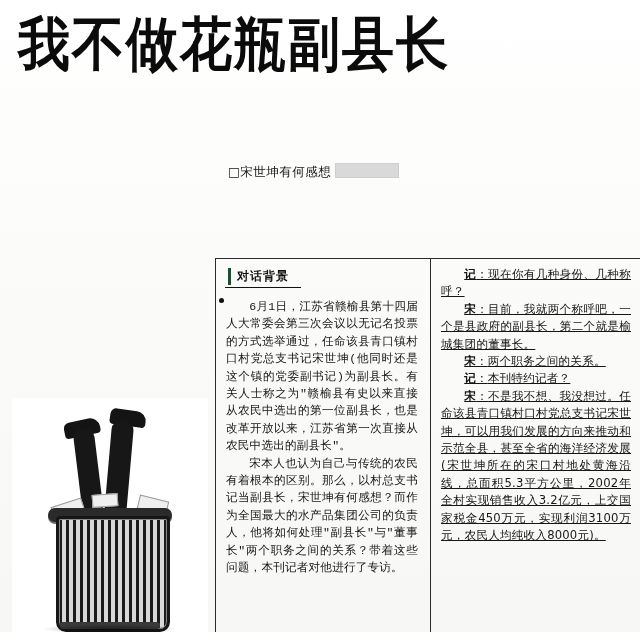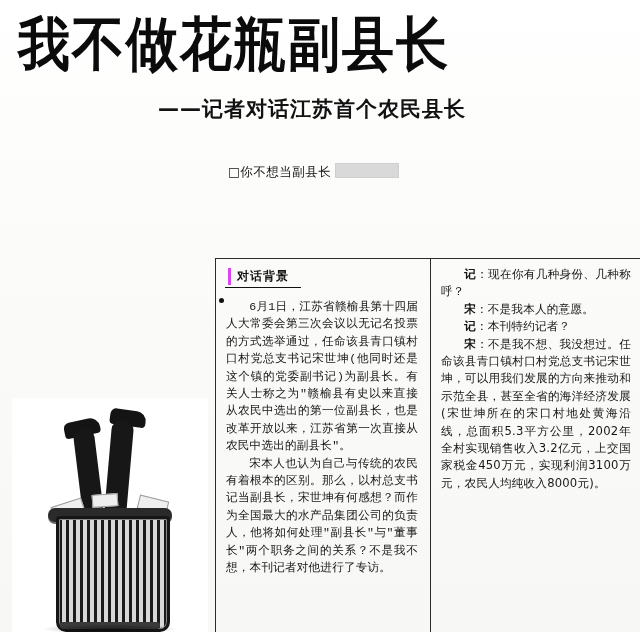--- a/index.html
+++ b/index.html
@@ -162,21 +162,21 @@
 
   
   .bgbox-label {
     position: absolute;
     left: 228px;
     top: 268px;
     font-size: 12px;
     font-weight: bold;
     letter-spacing: 1px;
     color: #111;
-    border-left: 3px solid #d946ef;
+    border-left: 3px solid #14532d;
     padding-left: 6px;
   }
   .bgbox-underline {
     position: absolute;
     left: 225px;
     top: 287px;
     width: 76px;
     height: 1px;
     background: #111;
   }
@@ -205,38 +205,38 @@
   .col-mid {
     left: 226px;
     top: 298px;
     width: 192px;
     font-family: Liberation Mono, monospace;
   }
   .col-right {
     left: 441px;
     top: 266px;
     width: 190px;
+    text-decoration: underline;
   }
 
   .qa { margin-bottom: 5px; }
   .qa .q-label {
     font-weight: bold;
   }
 </style>
 </head>
 <body>
 
 <div class="page">
   <div class="paper-tint"></div>
 
   <div class="headline">我不做花瓶副县长</div>
-  <div class="subhead">——记者对话江苏首个农民县长</div>
 
   <div class="byline">
-    <span>□你不想当副县长</span><span class="redacted"></span>
+    <span>□宋世坤有何感想</span><span class="redacted"></span>
   </div>
 
   <div class="photo">
     <div class="bg"></div>
     <div class="shoe s1"></div>
     <div class="shoe s2"></div>
     <div class="leg l1"></div>
     <div class="leg l2"></div>
     <div class="paper-scrap p1"></div>
     <div class="paper-scrap p2"></div>
@@ -250,29 +250,32 @@
   <div class="rule h-top"></div>
   <div class="rule v-mid"></div>
   <div class="rule v-right"></div>
 
   <div class="bgbox-label">对话背景</div>
   <div class="bgbox-underline"></div>
   <div class="bullet-dot"></div>
 
   <div class="col col-mid">
     <p>6月1日，江苏省赣榆县第十四届人大常委会第三次会议以无记名投票的方式选举通过，任命该县青口镇村口村党总支书记宋世坤(他同时还是这个镇的党委副书记)为副县长。有关人士称之为"赣榆县有史以来直接从农民中选出的第一位副县长，也是改革开放以来，江苏省第一次直接从农民中选出的副县长"。</p>
-    <p>宋本人也认为自己与传统的农民有着根本的区别。那么，以村总支书记当副县长，宋世坤有何感想？而作为全国最大的水产品集团公司的负责人，他将如何处理"副县长"与"董事长"两个职务之间的关系？不是我不想，本刊记者对他进行了专访。</p>
+    <p>宋本人也认为自己与传统的农民有着根本的区别。那么，以村总支书记当副县长，宋世坤有何感想？而作为全国最大的水产品集团公司的负责人，他将如何处理"副县长"与"董事长"两个职务之间的关系？带着这些问题，本刊记者对他进行了专访。</p>
   </div>
 
   <div class="col col-right">
     <p class="qa">
       <span class="q-label">记</span>：<span>现在你有几种身份、几种称呼？</span>
     </p>
     <p class="qa">
-      <span class="q-label">宋</span>：<span>不是我本人的意愿。</span>
+      <span class="q-label">宋</span>：<span>目前，我就两个称呼吧，一个是县政府的副县长，第二个就是榆城集团的董事长。</span>
+    </p>
+    <p class="qa">
+      <span class="q-label">宋</span>：<span>两个职务之间的关系。</span>
     </p>
     <p class="qa">
       <span class="q-label">记</span>：<span>本刊特约记者？</span>
     </p>
     <p class="qa">
       <span class="q-label">宋</span>：<span>不是我不想、我没想过。任命该县青口镇村口村党总支书记宋世坤，可以用我们发展的方向来推动和示范全县，甚至全省的海洋经济发展(宋世坤所在的宋口村地处黄海沿线，总面积5.3平方公里，2002年全村实现销售收入3.2亿元，上交国家税金450万元，实现利润3100万元，农民人均纯收入8000元)。</span>
     </p>
   </div>
 </div>
 

